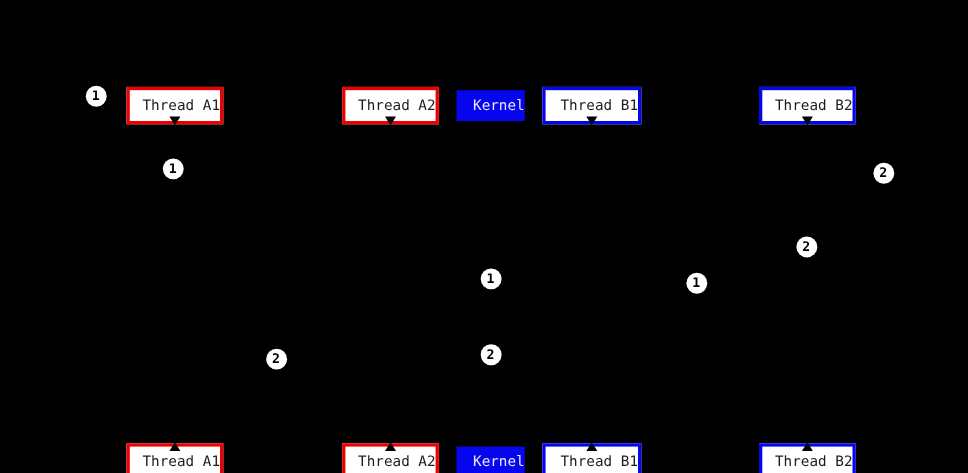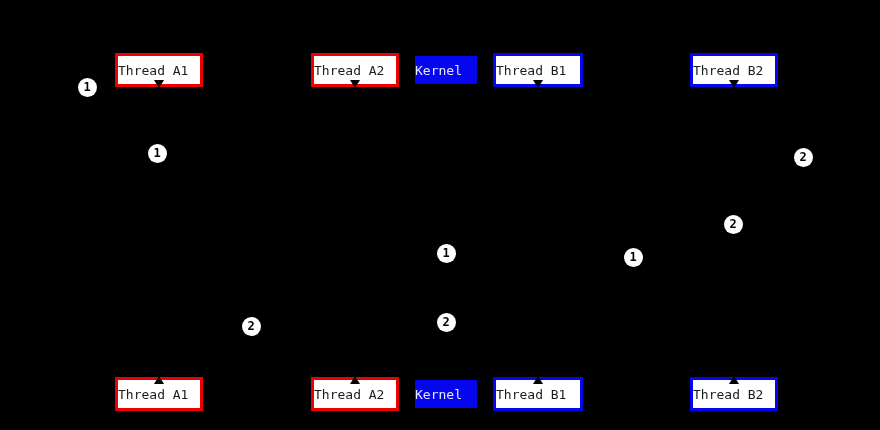--- a/index.html
+++ b/index.html
@@ -15,24 +15,25 @@
     background: var(--bg, #000);
     overflow: hidden;
   }
   .pbox {
     position: absolute;
     box-sizing: border-box;
     background: var(--box-fill, #fff);
     color: var(--box-text, #1c1c1c);
     display: flex;
     align-items: center;
-    justify-content: flex-start;
+    justify-content: flex-end;
     font-size: 13px;
     font-family: "DejaVu Sans Mono", "Liberation Mono", monospace;
     white-space: nowrap;
+    margin-top: 26px;
   }
   .pbox.red  { border: 3px solid var(--red, #ee0000); }
   .pbox.blue { border: 3px solid var(--blue, #0606ee); }
   .pbox.kernel {
     background: var(--blue, #0606ee);
     color: var(--kernel-text, #e8e8fa);
     border: none;
   }
   .badge {
     position: absolute;

